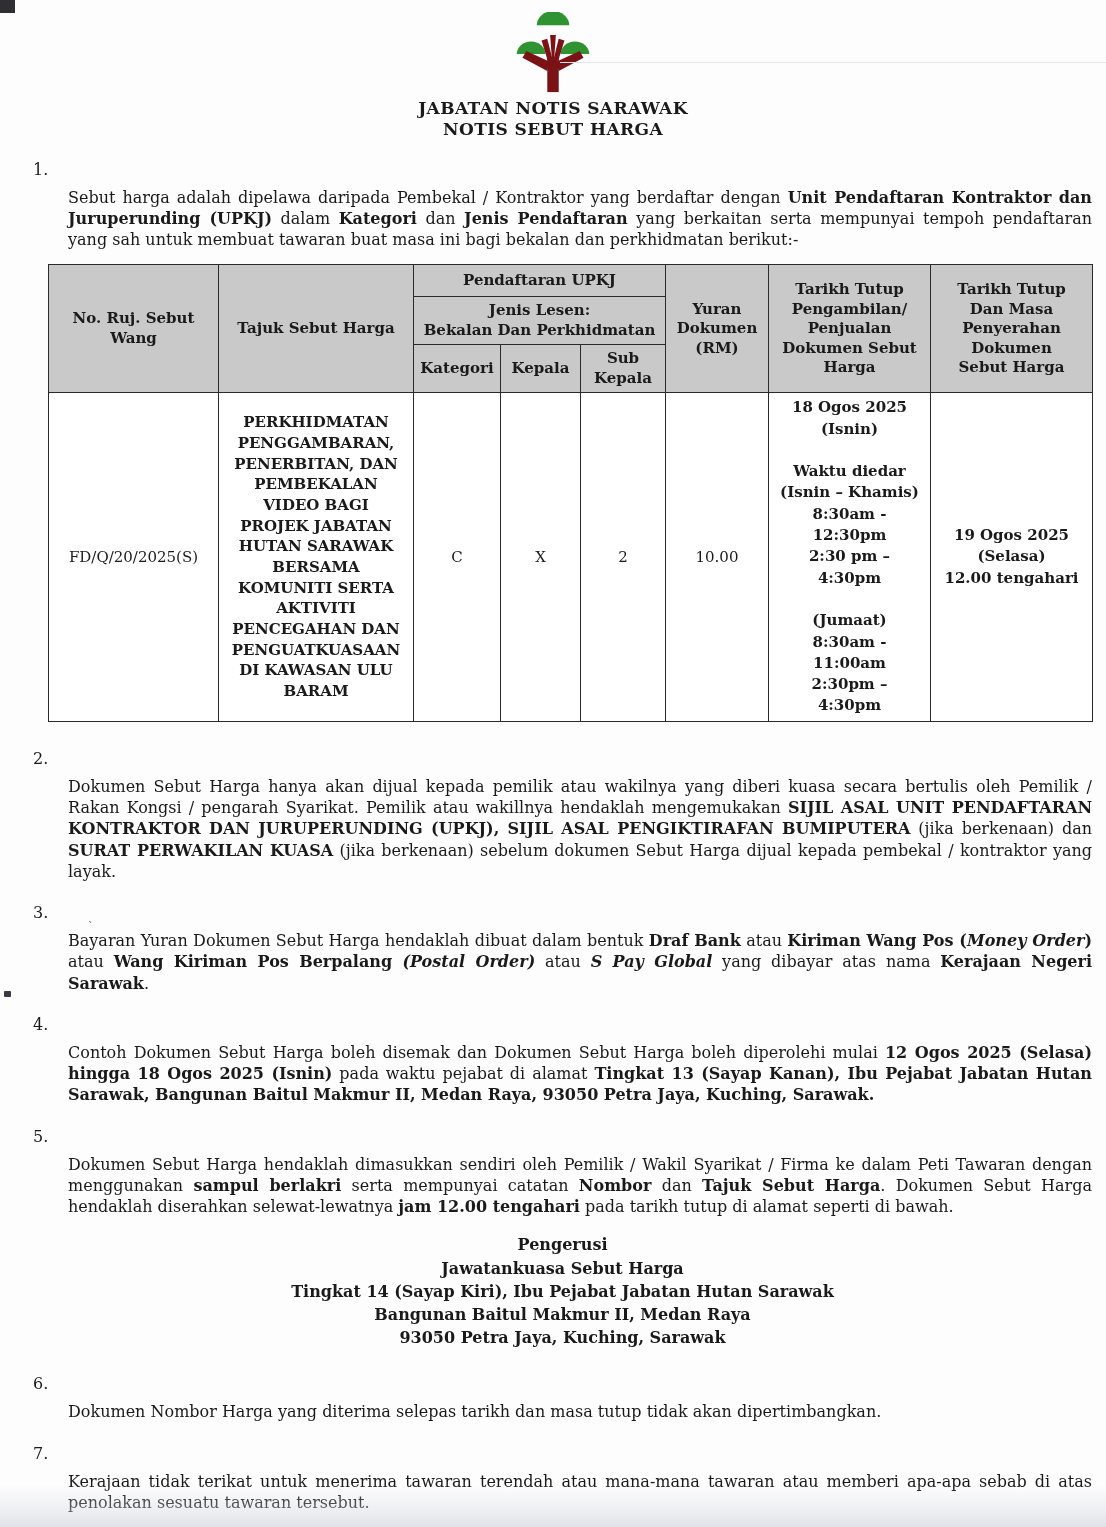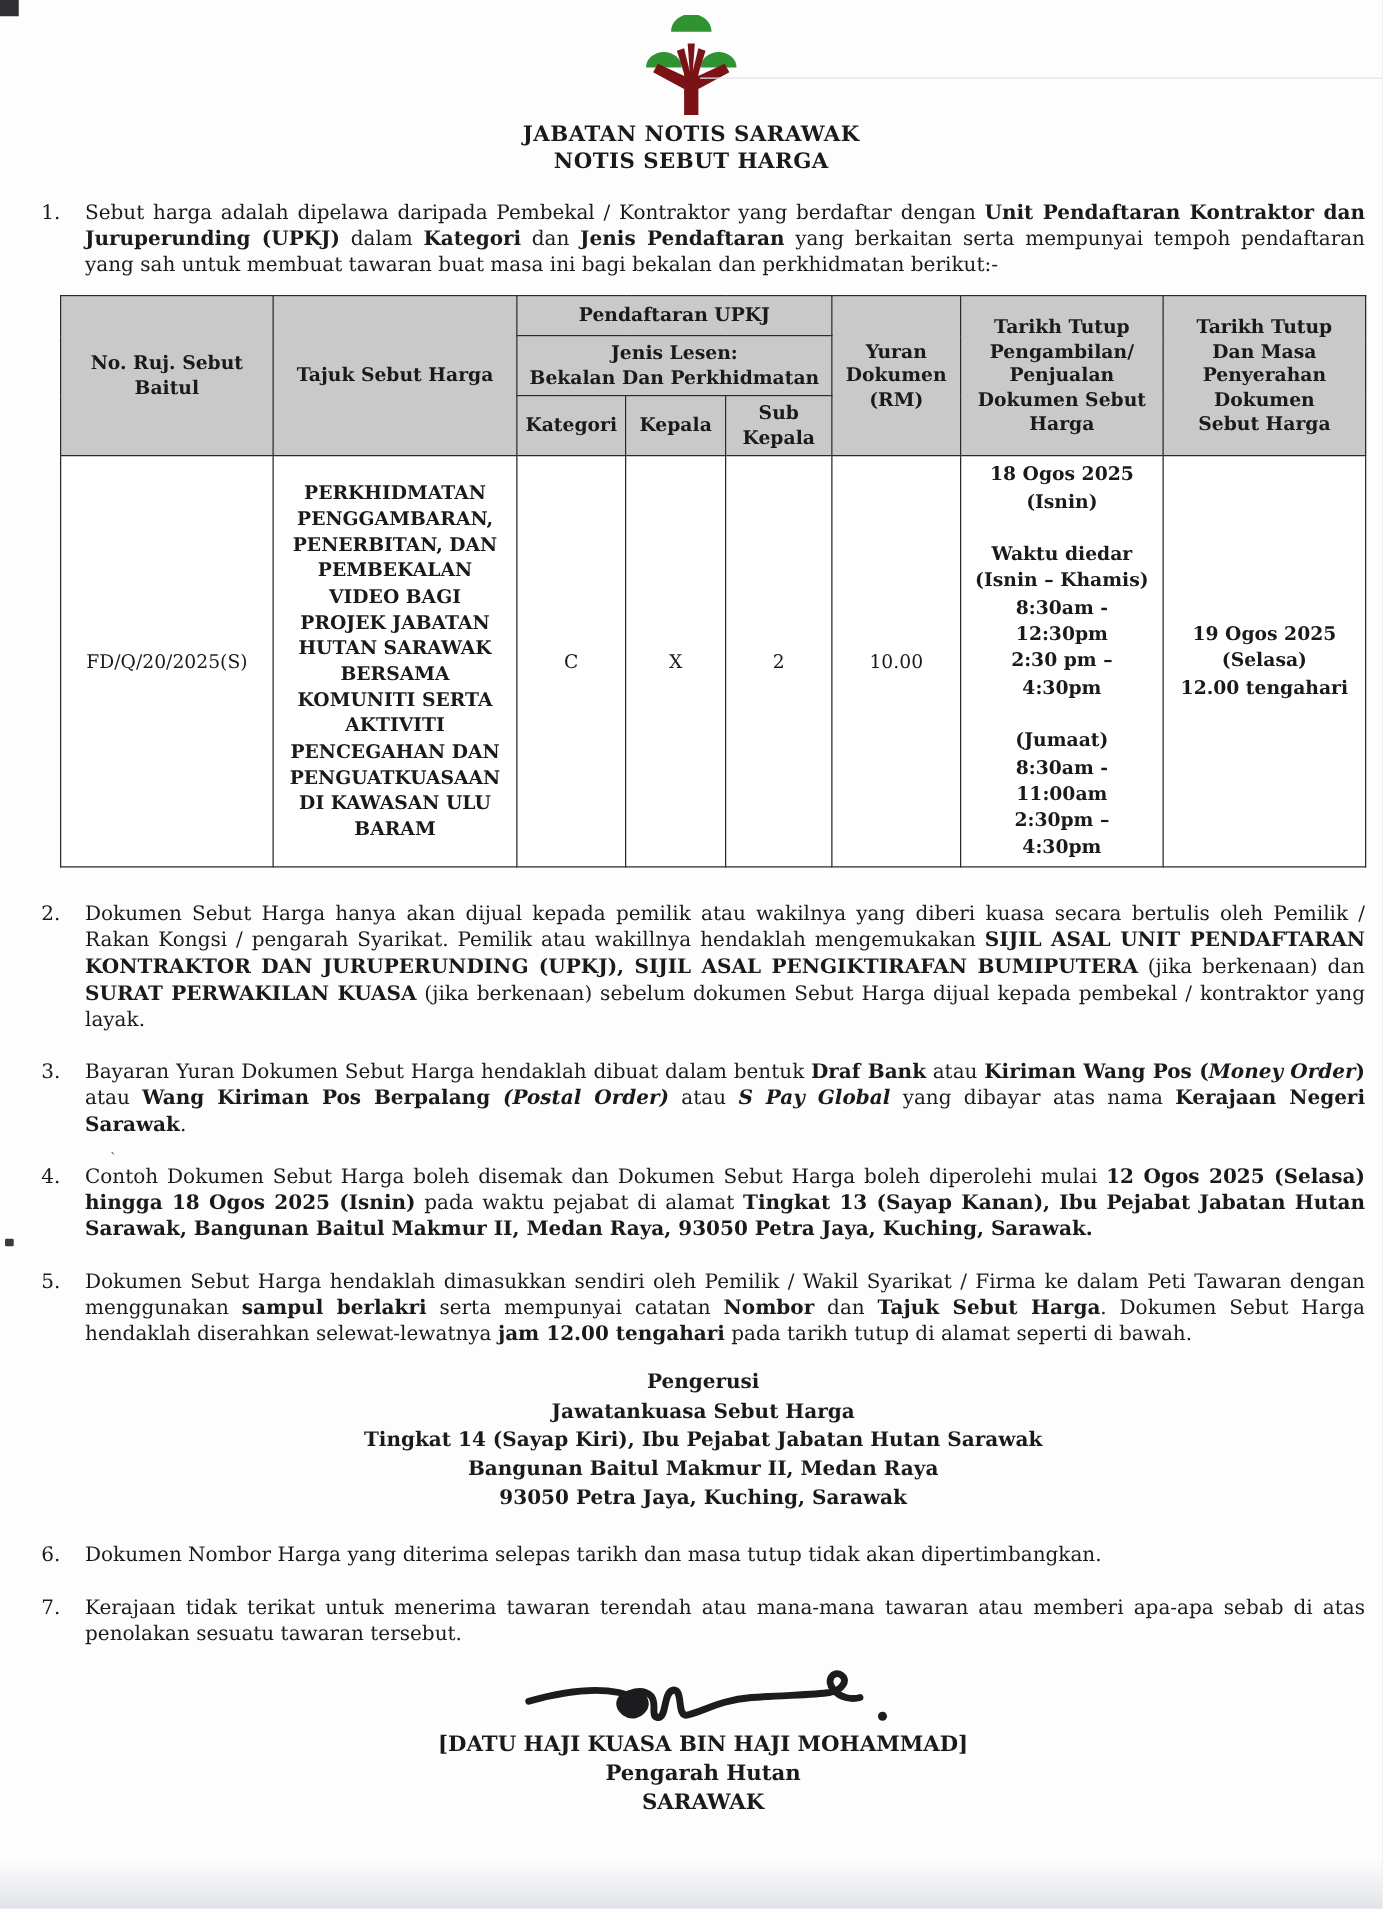--- a/index.html
+++ b/index.html
@@ -19,21 +19,21 @@
   
   .masthead{padding-top:12px;text-align:center;}
   .logo{display:block;margin:0 auto;}
   .org-title{font-weight:bold;font-size:17px;letter-spacing:.4px;line-height:1.25;margin-top:4px;}
   .doc-title{font-weight:bold;font-size:17px;letter-spacing:.4px;line-height:1.25;}
 
   
   .content{margin:18px 14px 0 33px;}
   .item{display:flex;font-size:16px;line-height:1.33;margin-bottom:20px;}
   .item .num{width:35px;flex:none;}
-  .item .txt{flex:1;text-align:justify;}
+  .item .txt{flex:1;text-align:justify;margin-top:28px;}
 
   
   table.quote{
     border-collapse:collapse;
     margin:2px 0 26px 15px;
     width:1044px;
     table-layout:fixed;
   }
   table.quote th,table.quote td{
     border:1.6px solid #2a2a2a;
@@ -112,21 +112,21 @@
           <col style="width:195px">
           <col style="width:87px">
           <col style="width:80px">
         <col style="width:85px">
           <col style="width:103px">
           <col style="width:162px">
           <col style="width:162px">
       </colgroup>
       <thead>
         <tr>
-          <th rowspan="3">No. Ruj. Sebut Baitul</th>
+          <th rowspan="3">No. Ruj. Sebut Wang</th>
           <th rowspan="3">Tajuk Sebut Harga</th>
           <th colspan="3" style="height:32px;">Pendaftaran UPKJ</th>
           <th rowspan="3">Yuran<br>Dokumen<br>(RM)</th>
           <th rowspan="3">Tarikh Tutup<br>Pengambilan/<br>Penjualan<br>Dokumen Sebut<br>Harga</th>
           <th rowspan="3">Tarikh Tutup<br>Dan Masa<br>Penyerahan<br>Dokumen<br>Sebut Harga</th>
         </tr>
         <tr>
           <th colspan="3" style="height:44px;">Jenis Lesen:<br>Bekalan Dan Perkhidmatan</th>
         </tr>
         <tr>

